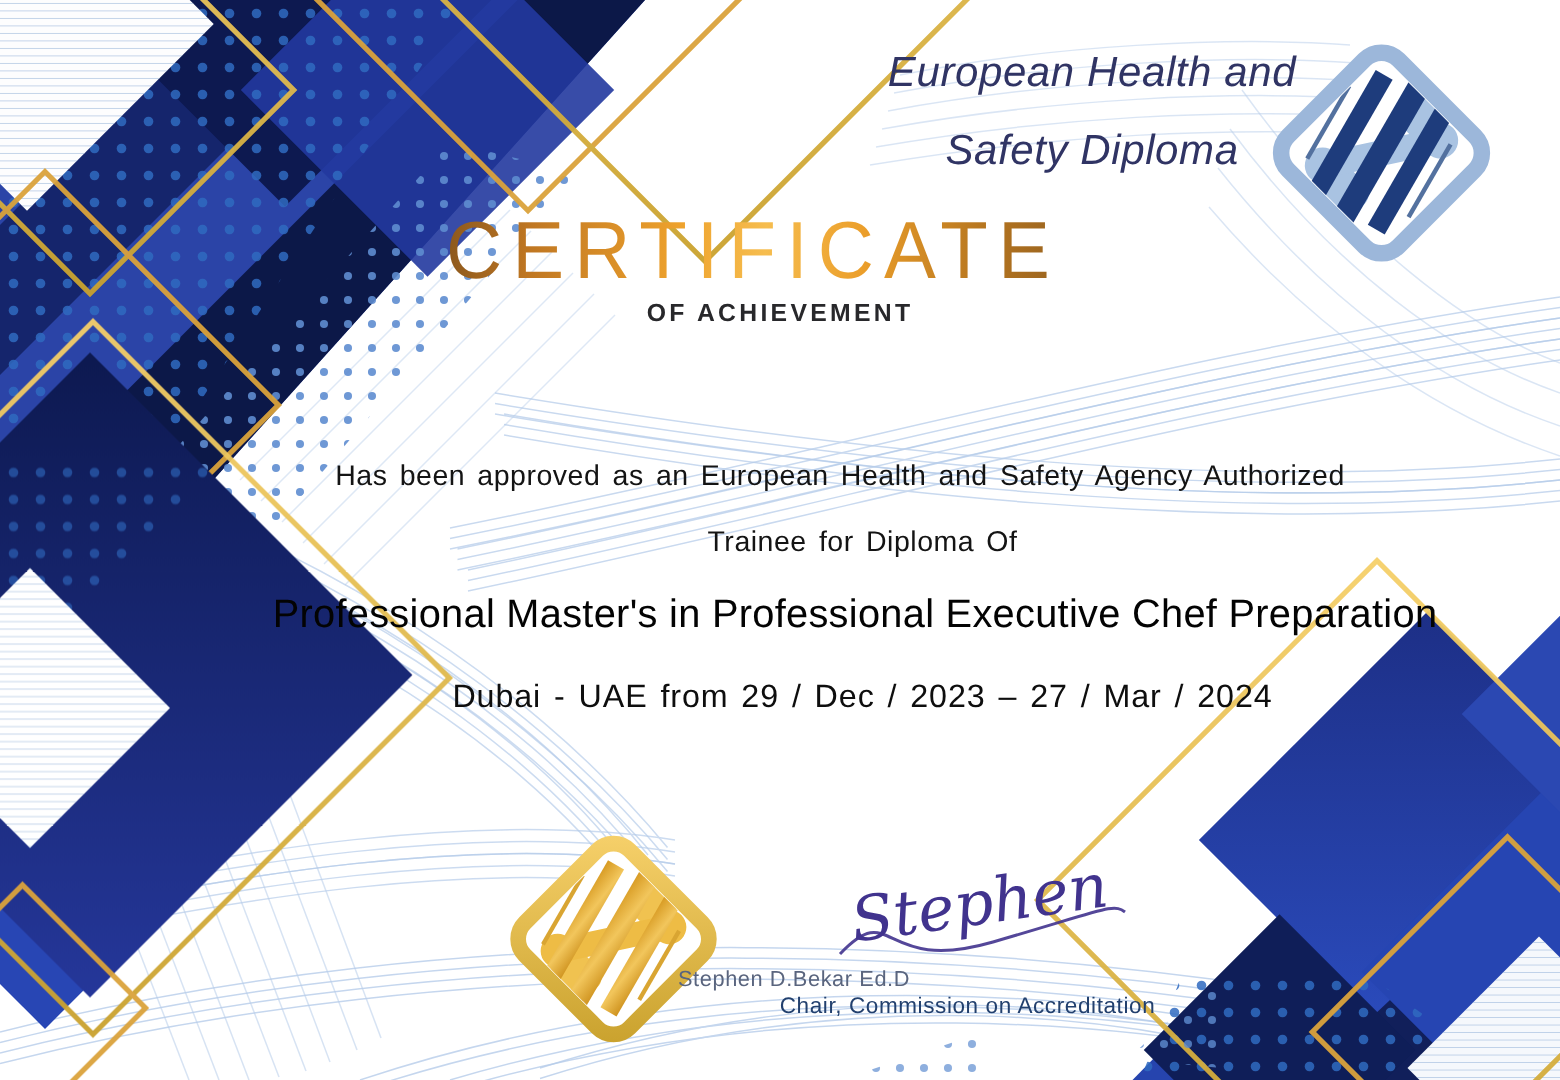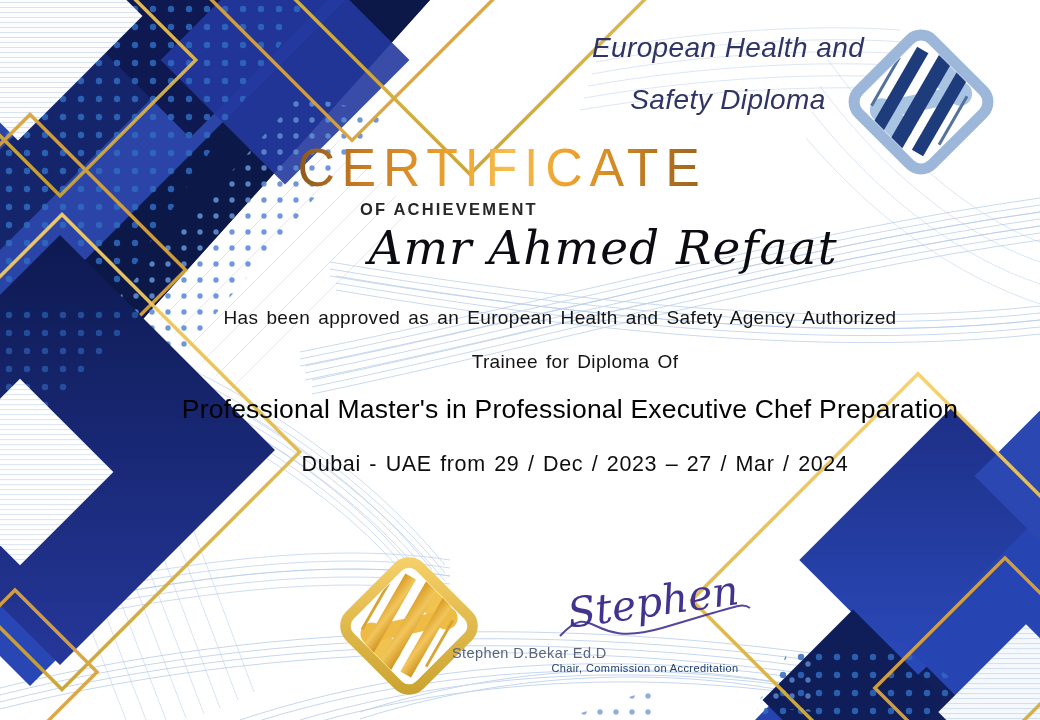--- a/index.html
+++ b/index.html
@@ -16,21 +16,21 @@
     font-style:italic;font-weight:400;font-size:28px;color:#303464;
     letter-spacing:.4px;
   }
   .cert-title{
     left:502px;top:136px;transform:translateX(-50%) scaleX(.96);
     font-size:54px;font-weight:500;letter-spacing:.13em;
     background:linear-gradient(93deg,#8a571d 0%,#c07722 14%,#eea22d 38%,#f6bd4f 52%,#eb9e2a 68%,#b4741f 88%,#9a6420 100%);
     -webkit-background-clip:text;background-clip:text;color:transparent;
   }
   .cert-sub{
-    left:360px;top:200px;width:320px;text-align:left;
+    left:360px;top:200px;width:320px;text-align:center;
     font-size:16.5px;font-weight:700;letter-spacing:2.2px;color:#28282b;
   }
   .recipient{
     left:303px;top:220px;width:600px;text-align:center;
     font-family:"DejaVu Serif",serif;font-style:italic;
     font-size:47px;color:#0b0b12;letter-spacing:1px;
   }
   .body-line{
     text-align:center;color:#141414;font-size:19px;letter-spacing:.35px;word-spacing:2.5px;
   }
@@ -42,21 +42,21 @@
     left:75px;top:452px;width:1000px;text-align:center;
     font-size:21.5px;color:#0e0e0e;letter-spacing:.6px;word-spacing:2px;
   }
   .sig-script{
     left:548px;top:578px;width:210px;text-align:center;
     transform:rotate(-8deg);
     font-family:"DejaVu Serif",serif;font-style:italic;
     font-size:41px;color:#41338e;
   }
   .sig-name{left:452px;top:645px;width:400px;text-align:left;font-size:14.5px;color:#5a657e;letter-spacing:.4px;}
-  .sig-title{left:445px;top:662px;width:400px;text-align:center;font-size:11px;color:#22406e;letter-spacing:.4px;}
+  .sig-title{left:445px;top:662px;width:400px;text-align:center;font-size:15px;color:#22406e;letter-spacing:.4px;}
 </style>
 </head>
 <body>
 
 <div class="stage">
 
   <svg class="bg" width="1040" height="720" viewBox="0 0 1040 720" aria-hidden="true">
     <defs>
       <pattern id="dots" width="18" height="18" patternUnits="userSpaceOnUse">
         <circle cx="9" cy="9" r="3.2" fill="#2f6ac0"></circle>
@@ -266,21 +266,20 @@
     <path d="M560,636 C596,598 586,650 662,628 S742,602 750,608" fill="none" stroke="#41338e" stroke-width="2" opacity=".9"></path>
   </svg>
 
   <div class="txt agency-line" style="top:32px">European Health and</div>
   <div class="txt agency-line" style="top:84px">Safety Diploma</div>
 
   <div class="txt cert-title">CERTIFICATE</div>
 
   <div class="txt cert-sub">OF ACHIEVEMENT</div>
 
-  <div class="txt recipient">Amr Ahmed Refaat</div>
 
   <div class="txt body-line" style="left:60px;top:307px;width:1000px">Has been approved as an European Health and Safety Agency Authorized</div>
 
   <div class="txt body-line" style="left:75px;top:351px;width:1000px">Trainee for Diploma Of</div>
 
   <div class="txt diploma">Professional Master's in Professional Executive Chef Preparation</div>
 
   <div class="txt dates">Dubai - UAE from 29 / Dec / 2023 – 27 / Mar / 2024</div>
 
   <div class="txt sig-script">Stephen</div>

